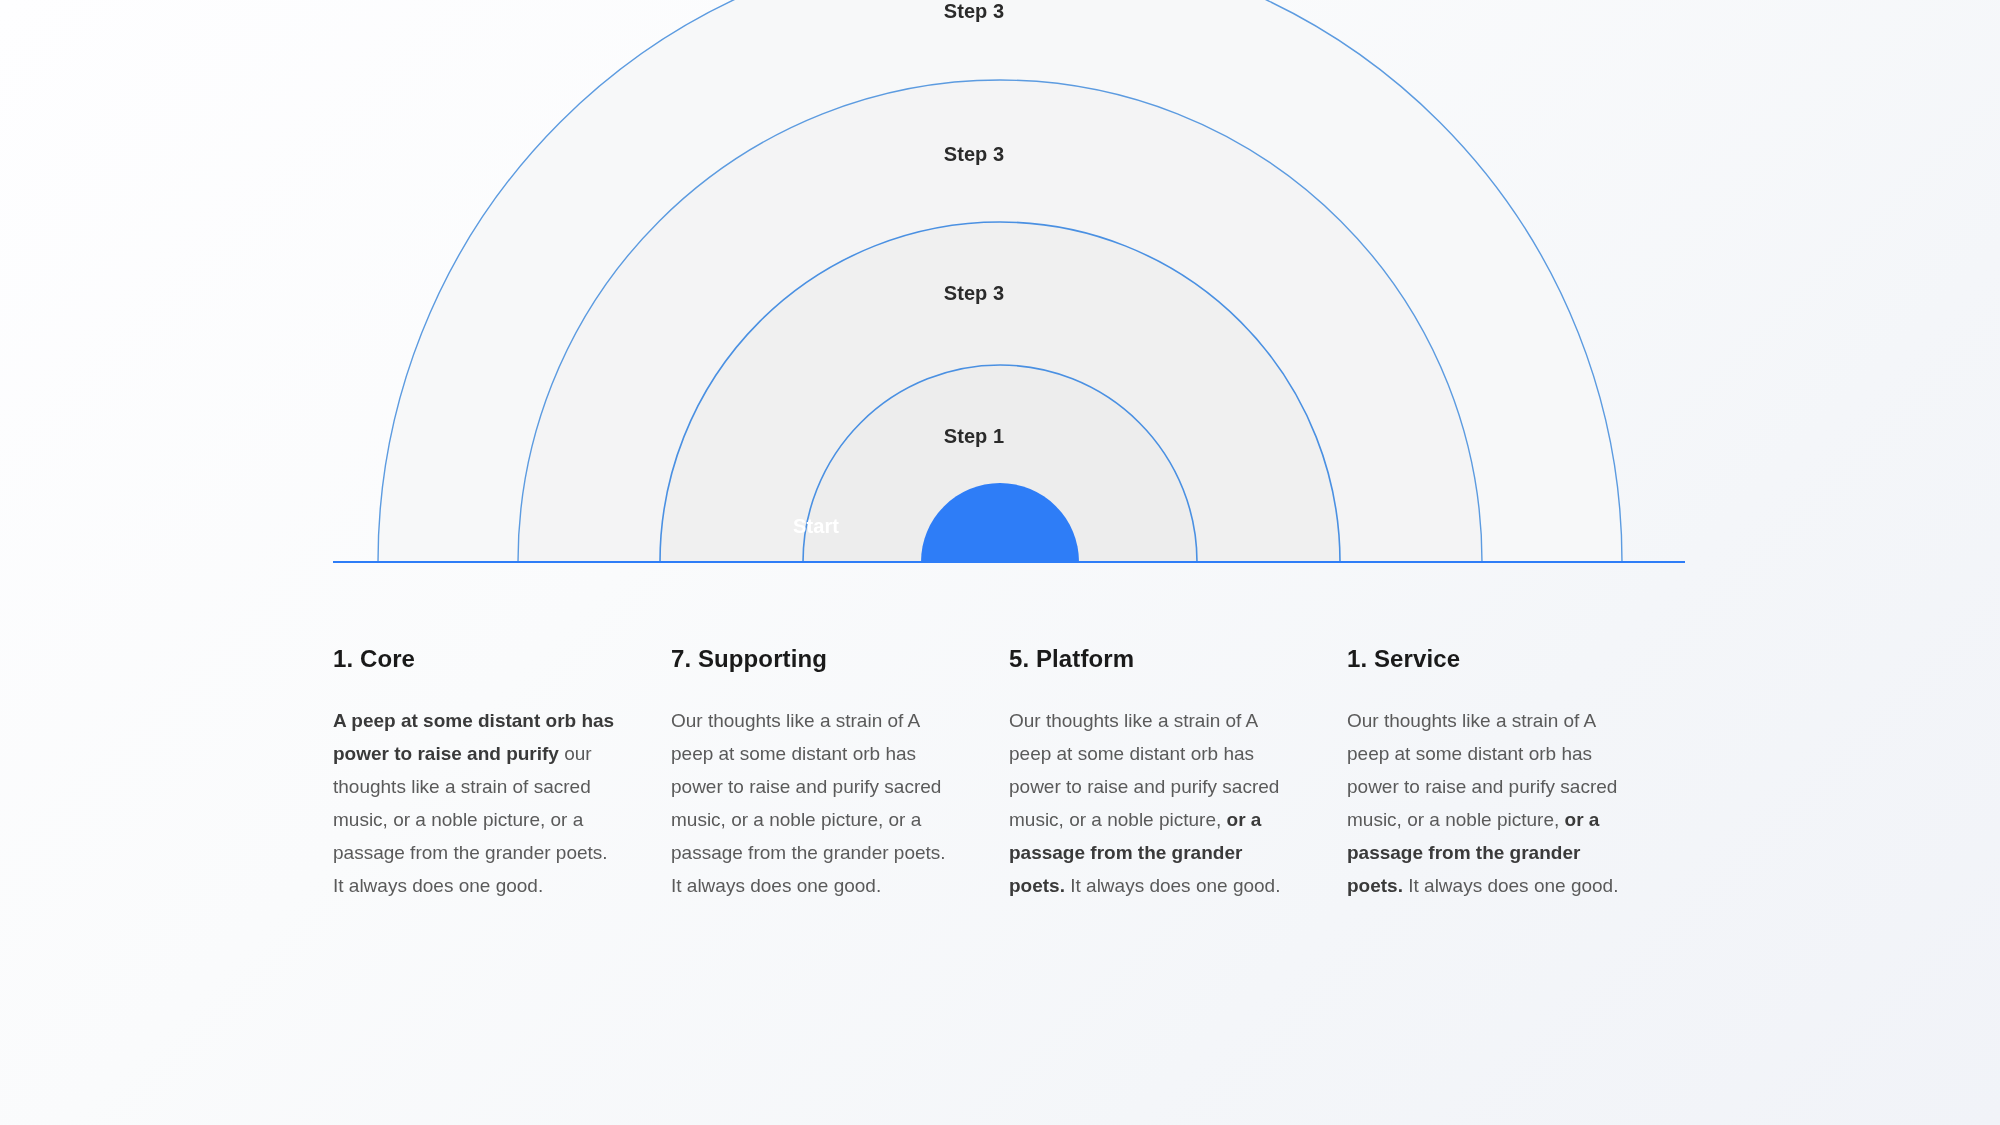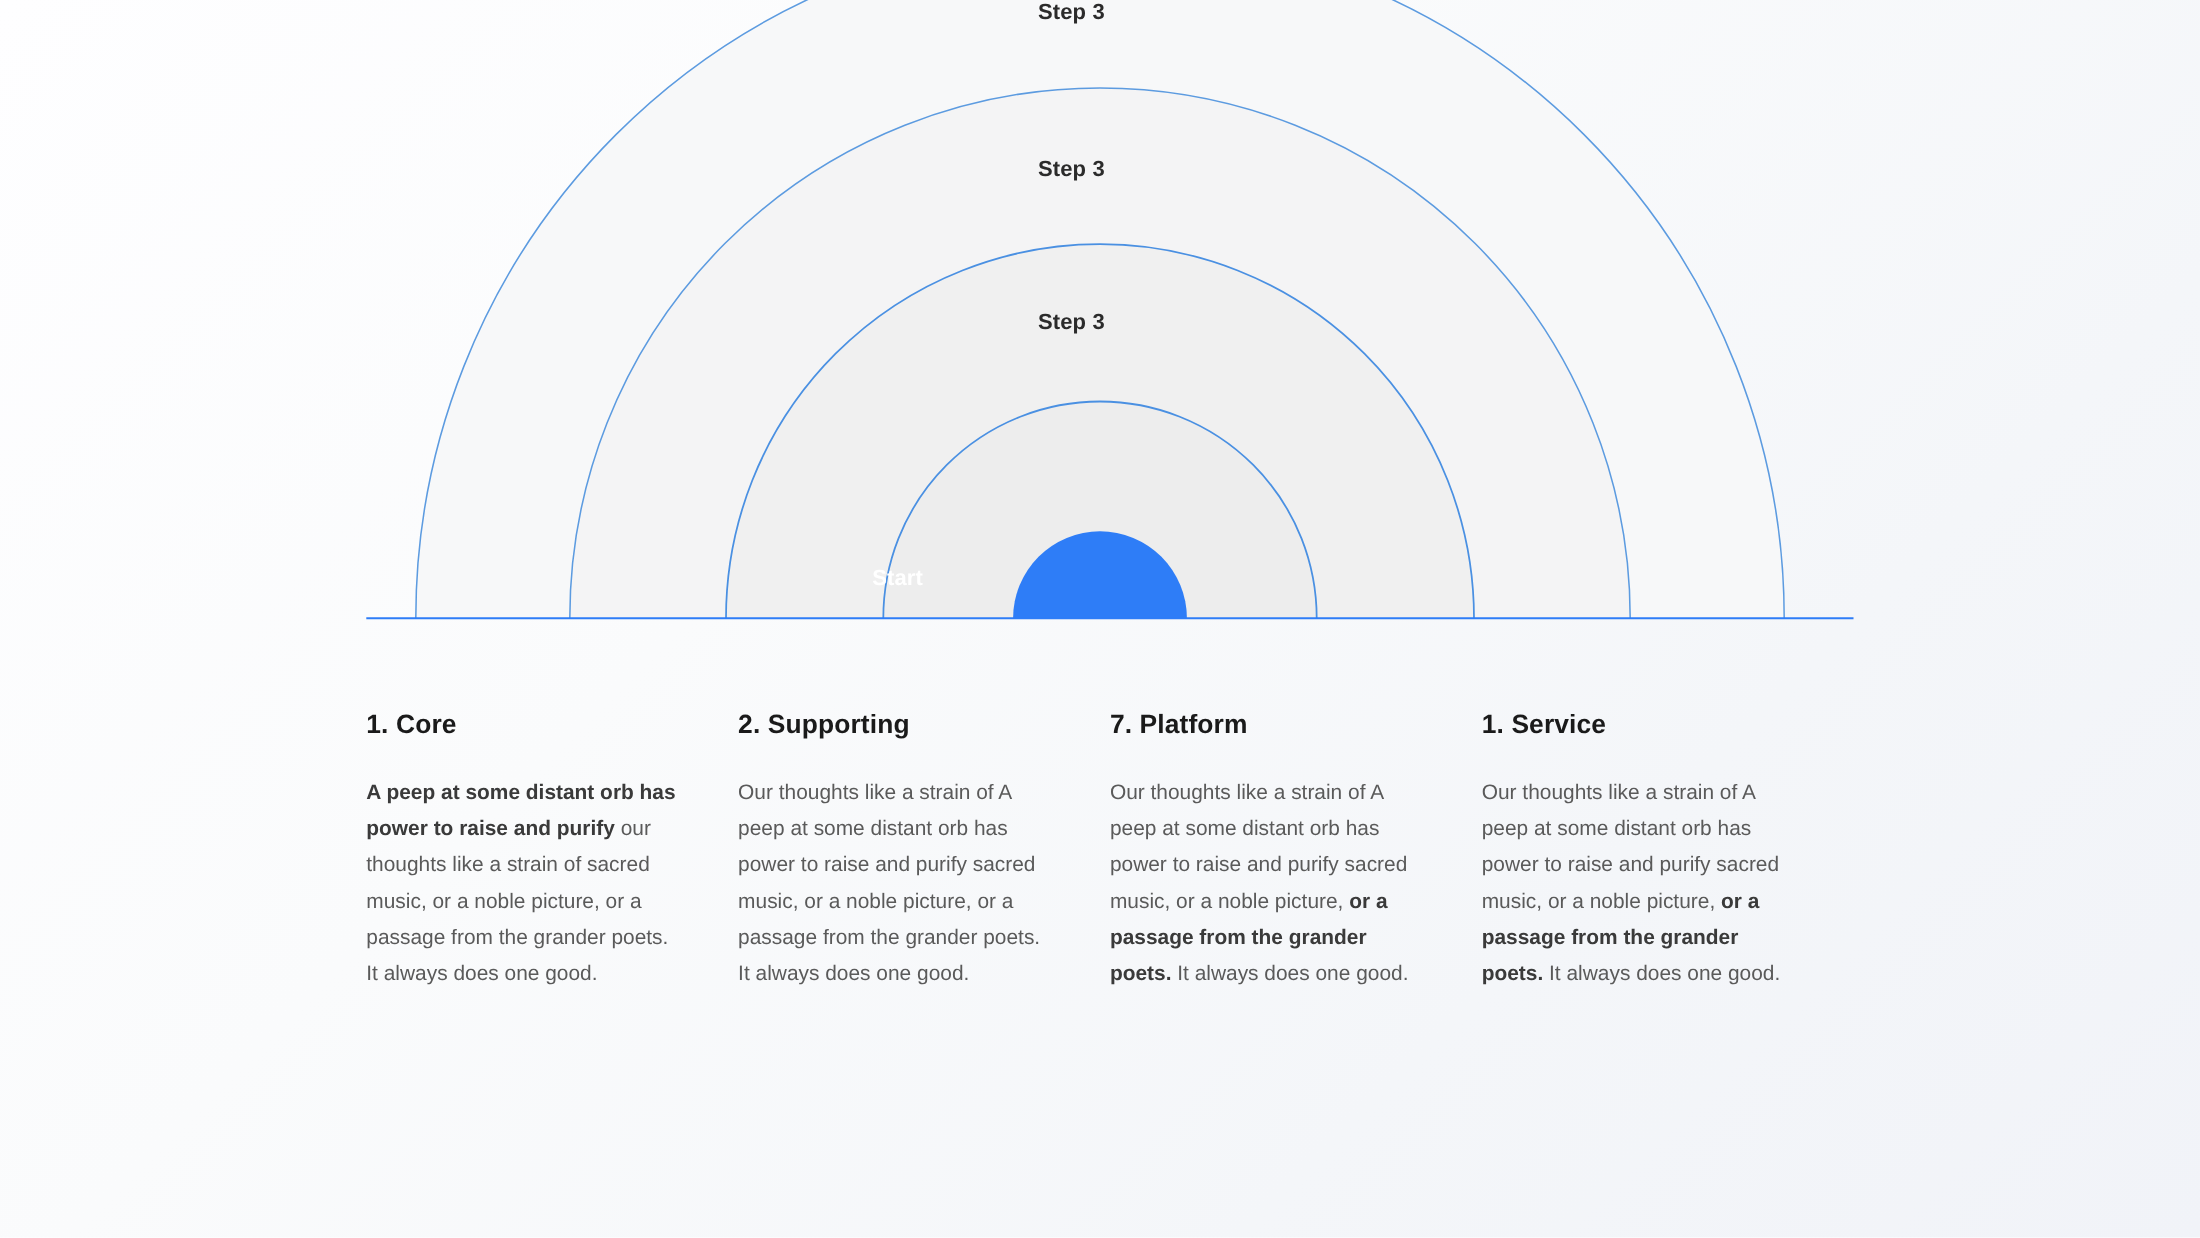--- a/index.html
+++ b/index.html
@@ -127,38 +127,39 @@
 
     <line x1="333" y1="562" x2="1685" y2="562" stroke="#2E7DF7" stroke-width="1.8"></line>
   </svg>
 
   <div class="ring-label" style="top:0px;">Step 3</div>
 
   <div class="ring-label" style="top:143px;">Step 3</div>
 
   <div class="ring-label" style="top:282px;">Step 3</div>
 
+  <div class="ring-label" style="top:425px;">Step 1</div>
 
   <div class="start-label" style="top:515px;">Start</div>
 </div>
 
 <div id="columns">
 
   <div class="column">
     <div class="column-title">1. Core</div>
     <div class="column-body"><b>A peep at some distant orb has power to raise and purify</b><span> our thoughts like a strain of sacred music, or a noble picture, or a passage from the grander poets. It always does one good.</span></div>
   </div>
 
   <div class="column">
-    <div class="column-title">2. Supporting</div>
+    <div class="column-title">7. Supporting</div>
     <div class="column-body"><span>Our thoughts like a strain of A peep at some distant orb has power to raise and purify  sacred music, or a noble picture, or a passage from the grander poets. It always does one good.</span></div>
   </div>
 
   <div class="column">
-    <div class="column-title">7. Platform</div>
+    <div class="column-title">5. Platform</div>
     <div class="column-body"><span>Our thoughts like a strain of A peep at some distant orb has power to raise and purify  sacred music, or a noble picture, </span><b>or a passage from the grander poets.</b><span> It always does one good.</span></div>
   </div>
 
   <div class="column">
     <div class="column-title">1. Service</div>
     <div class="column-body"><span>Our thoughts like a strain of A peep at some distant orb has power to raise and purify  sacred music, or a noble picture, </span><b>or a passage from the grander poets.</b><span> It always does one good.</span></div>
   </div>
 
 </div>
 

